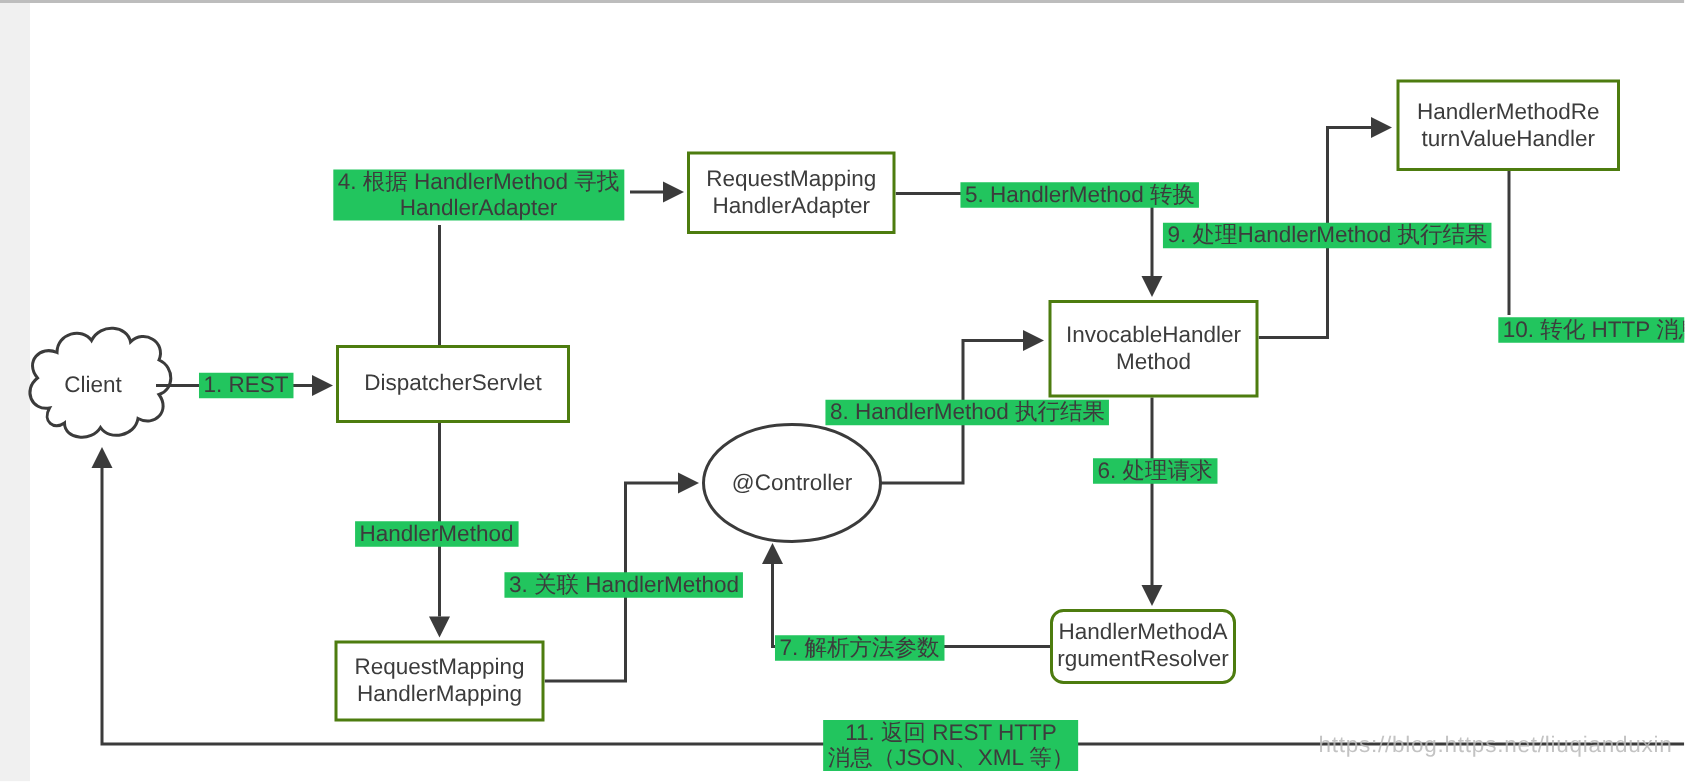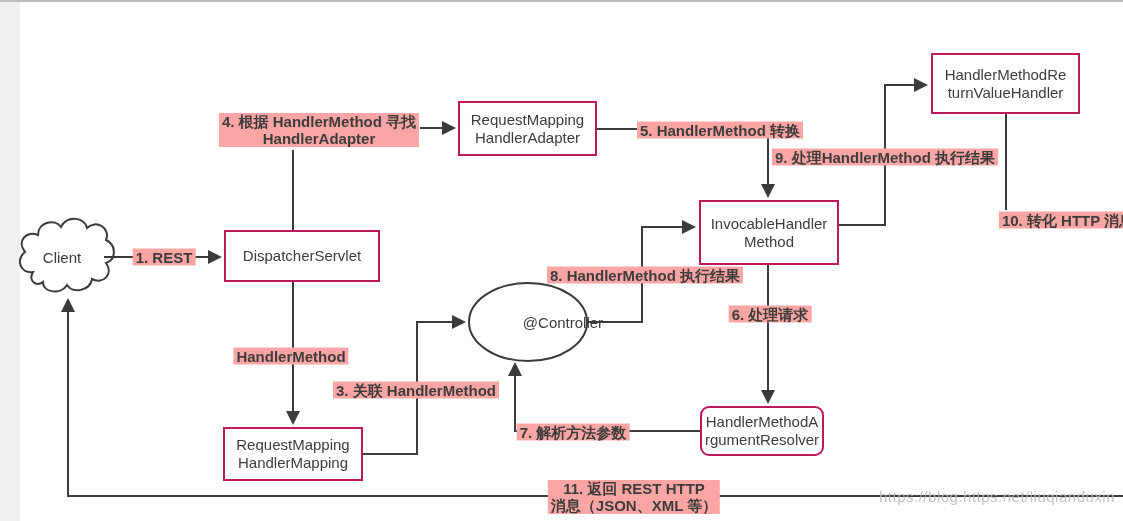--- a/index.html
+++ b/index.html
@@ -4,30 +4,30 @@
 <style>
   html,body{margin:0;padding:0;background:#fff;}
   #stage{
     position:relative;width:1123px;height:521px;overflow:hidden;background:#ffffff;
     font-family:"Liberation Sans","DejaVu Sans",sans-serif;color:#3c3c3c;
   }
   #top-border{position:absolute;left:0;top:0;width:1123px;height:2px;background:#bdbdbd;}
   #left-strip{position:absolute;left:0;top:2px;width:20px;height:519px;background:#f0f0f0;}
   svg.layer{position:absolute;left:0;top:0;}
   .node{
-    position:absolute;box-sizing:border-box;border:2px solid #be185d;background:#fff;
+    position:absolute;box-sizing:border-box;border:2px solid #4d7c0f;background:#fff;
     display:flex;flex-direction:column;align-items:center;justify-content:center;
     font-size:15px;line-height:18px;text-align:center;z-index:3;
   }
   .node.rounded{border-radius:9px;}
   .node span{display:block;}
   .free-label{
-    position:absolute;transform:translate(-50%,-50%);background:#fca5a5;
+    position:absolute;transform:translate(-50%,-50%);background:#22c55e;
     font-size:15px;line-height:17px;text-align:center;white-space:nowrap;
-    padding:0 3px;z-index:2;font-weight:bold;
+    padding:0 3px;z-index:2;
   }
   .free-label span{display:block;}
   .shape-label{
     position:absolute;transform:translate(-50%,-50%);font-size:15px;
     white-space:nowrap;z-index:3;background:transparent;
   }
   #watermark{
     position:absolute;right:8px;top:488px;font-size:15px;letter-spacing:0.5px;
     color:rgba(185,185,185,0.85);z-index:4;white-space:nowrap;
   }
@@ -121,21 +121,21 @@
     <span>HandlerMethodA</span>
     <span>rgumentResolver</span>
   </div>
 
   <div class="node" style="left:931px;top:53px;width:149px;height:61px;">
     <span>HandlerMethodRe</span>
     <span>turnValueHandler</span>
   </div>
 
   <div class="shape-label" style="left:62px;top:257px;">Client</div>
-  <div class="shape-label" style="left:528px;top:322px;margin-left:35px;">@Controller</div>
+  <div class="shape-label" style="left:528px;top:322px;">@Controller</div>
 
   <div class="free-label" style="left:164px;top:257px;">1. REST</div>
 
   <div class="free-label" style="left:291px;top:356px;">
     <span>HandlerMethod</span>
   </div>
 
   <div class="free-label" style="left:416px;top:390px;">3. 关联 HandlerMethod</div>
 
   <div class="free-label" style="left:319px;top:130px;">

